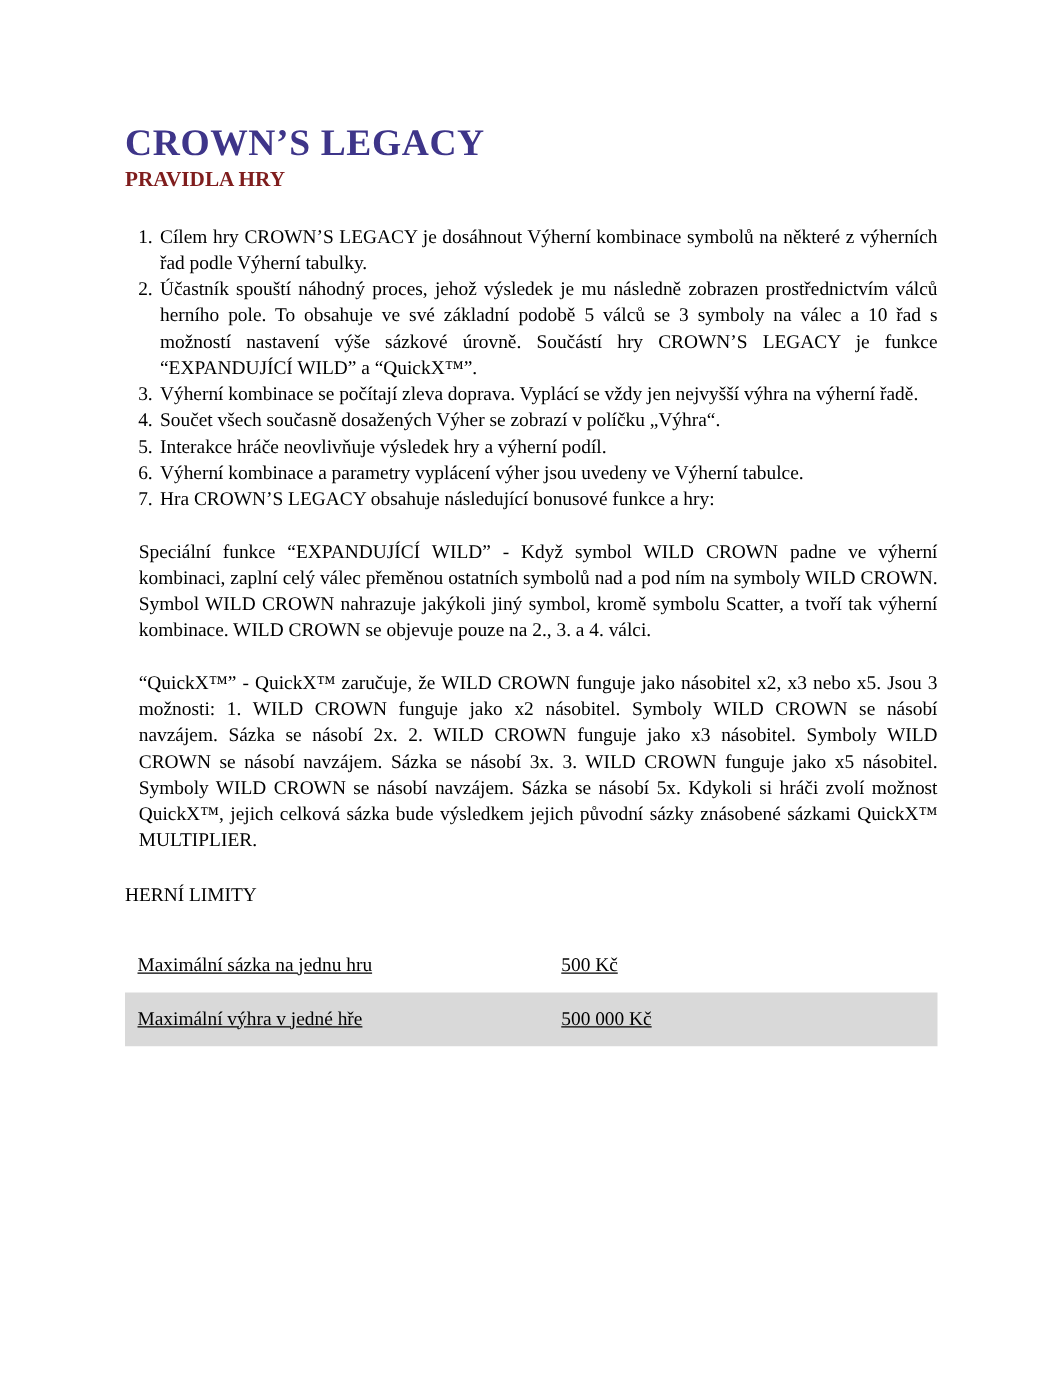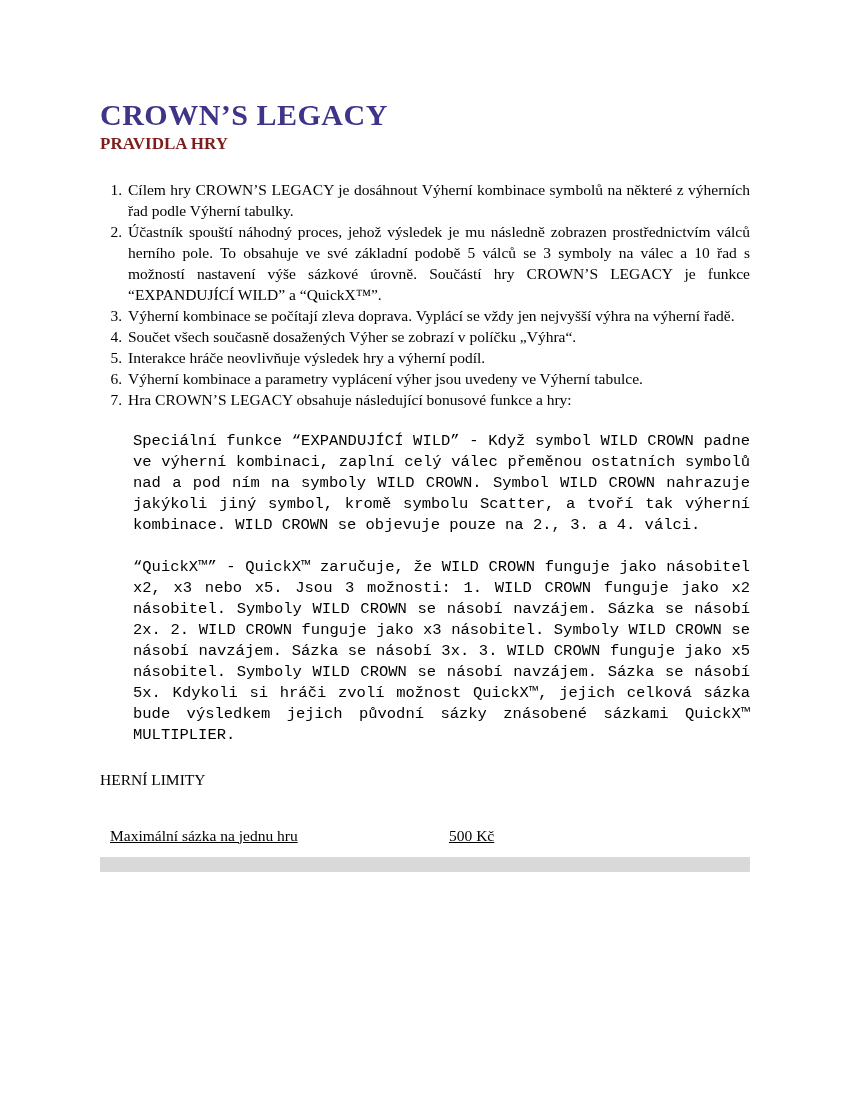--- a/index.html
+++ b/index.html
@@ -1,20 +1,20 @@
 <!DOCTYPE html>
 <html style="--title-color: #3e3589; --shade-color: #d9d9d9;"><head>
 <meta charset="utf-8">
 <style>
   * { margin: 0; padding: 0; box-sizing: border-box; }
   html, body { background: #ffffff; }
   .page {
     position: relative;
     width: 850px;
-    height: 872px;
+    height: 1100px;
     margin: 0 auto;
     background: #ffffff;
     font-family: "Liberation Serif", "DejaVu Serif", serif;
     color: #000000;
     padding: 98px 100px 0 100px;
     overflow: hidden;
   }
   .doc-title {
     font-size: 30px;
     font-weight: bold;
@@ -33,26 +33,25 @@
     margin-top: 24px;
     padding-left: 26px;
     font-size: 15.5px;
     line-height: 21px;
   }
   ol.rules li {
     text-align: justify;
     padding-left: 2px;
   }
   .feature-par {
-    margin-left: 33px;
+    margin-left: 11px;
     margin-top: 21px;
     font-size: 15.5px;
     line-height: 21px;
     text-align: justify;
-    font-family: Liberation Mono, monospace;
   }
   .limits-heading {
     margin-top: 23px;
     font-size: 15.5px;
     line-height: 21px;
   }
   .limits-table {
     margin-top: 24px;
     width: 650px;
     font-size: 15.5px;

